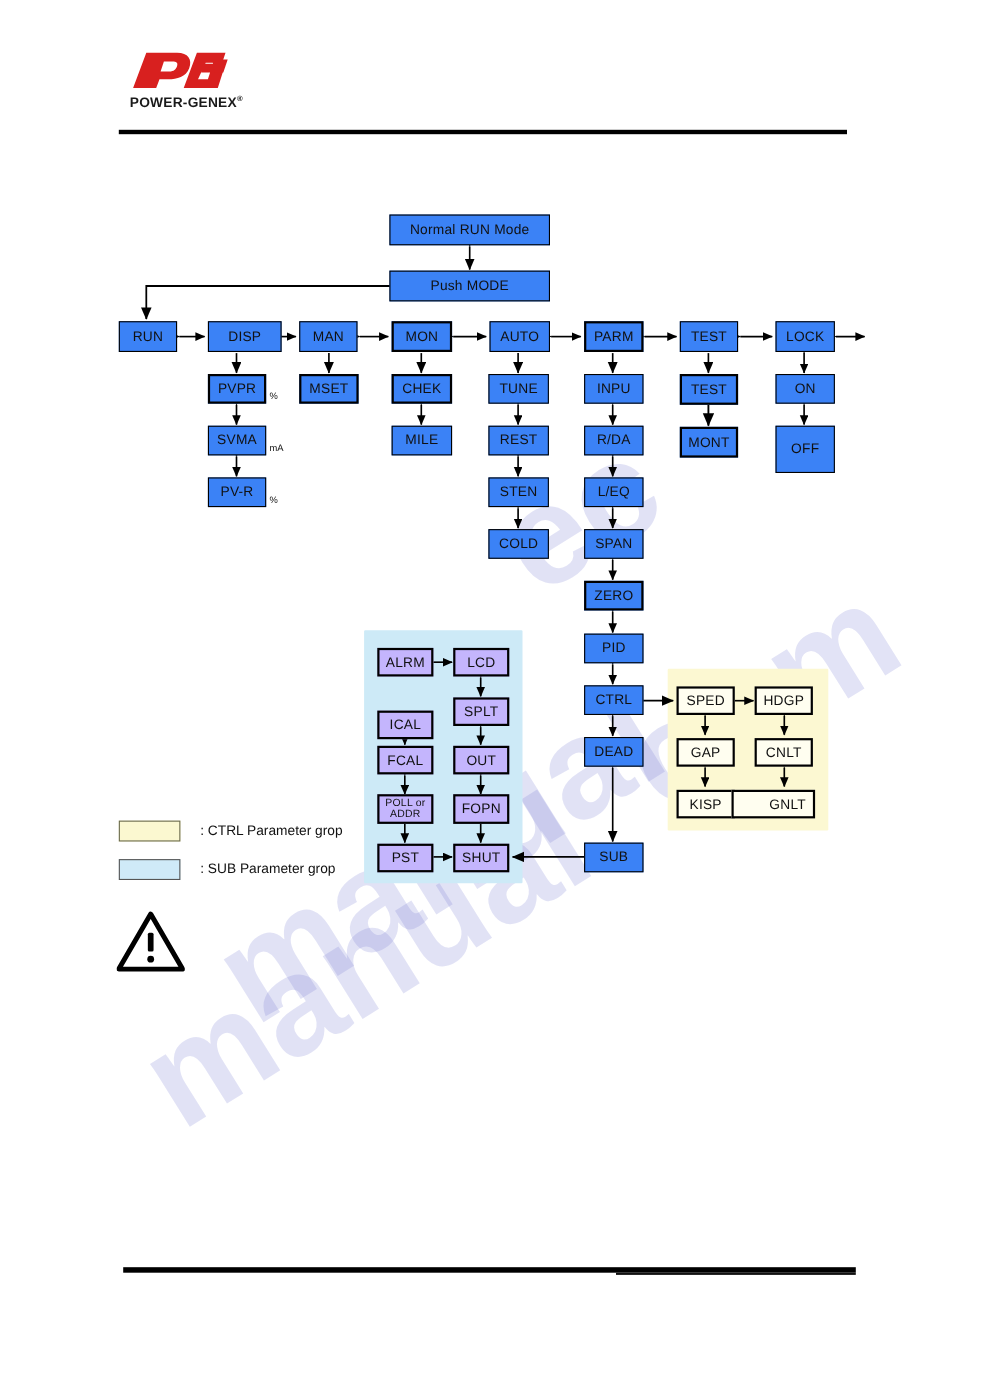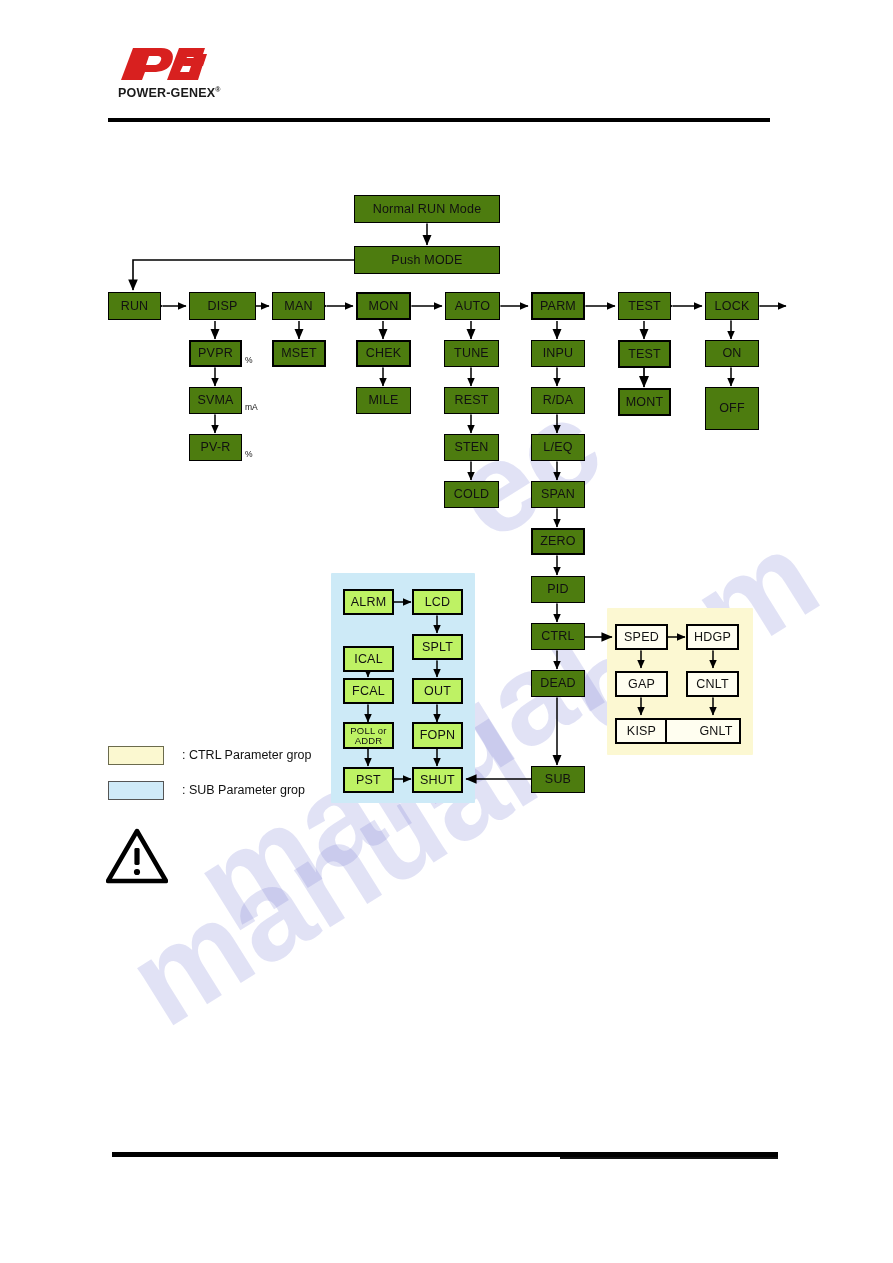--- a/index.html
+++ b/index.html
@@ -30,27 +30,27 @@
   .wm4{left:108px;top:800px;font-size:128px;transform:rotate(-32deg);}
 
   
   #diagram{position:absolute;left:0;top:0;width:893px;height:1000px;}
   #wires{position:absolute;left:0;top:0;width:893px;height:1000px;}
 
   .band{position:absolute;border-radius:1px;}
   .band-sub{background:#cdeaf7;}
   .band-ctrl{background:#fcf8d2;}
 
-  .nd{position:absolute;box-sizing:border-box;background:#4d7c0f;border:1.4px solid #000;
+  .nd{position:absolute;box-sizing:border-box;background:#3b82f6;border:1.4px solid #000;
       display:flex;align-items:center;justify-content:center;
       font-size:12.5px;color:#111;letter-spacing:.2px;line-height:1.02;text-align:center;}
   .nd.wide{font-size:12.5px;}
   .nd.thick{border-width:2px;}
   .nd.two{font-size:9.5px;line-height:1.05;}
-  .nd.blue{background:#bef264;}
+  .nd.blue{background:#c4b5fd;}
   .nd.yellow{background:#fffef0;}
 
   .unit{position:absolute;font-size:8.5px;color:#111;}
 
   
   .lg-sw{position:absolute;box-sizing:border-box;width:56px;height:19px;border:1.4px solid #6b6b4d;}
   .lg-sw.ctrl{background:#fbf8d0;}
   .lg-sw.sub{background:#cfeaf8;border-color:#555;}
   .lg-tx{position:absolute;font-size:12.5px;color:#111;}
 

